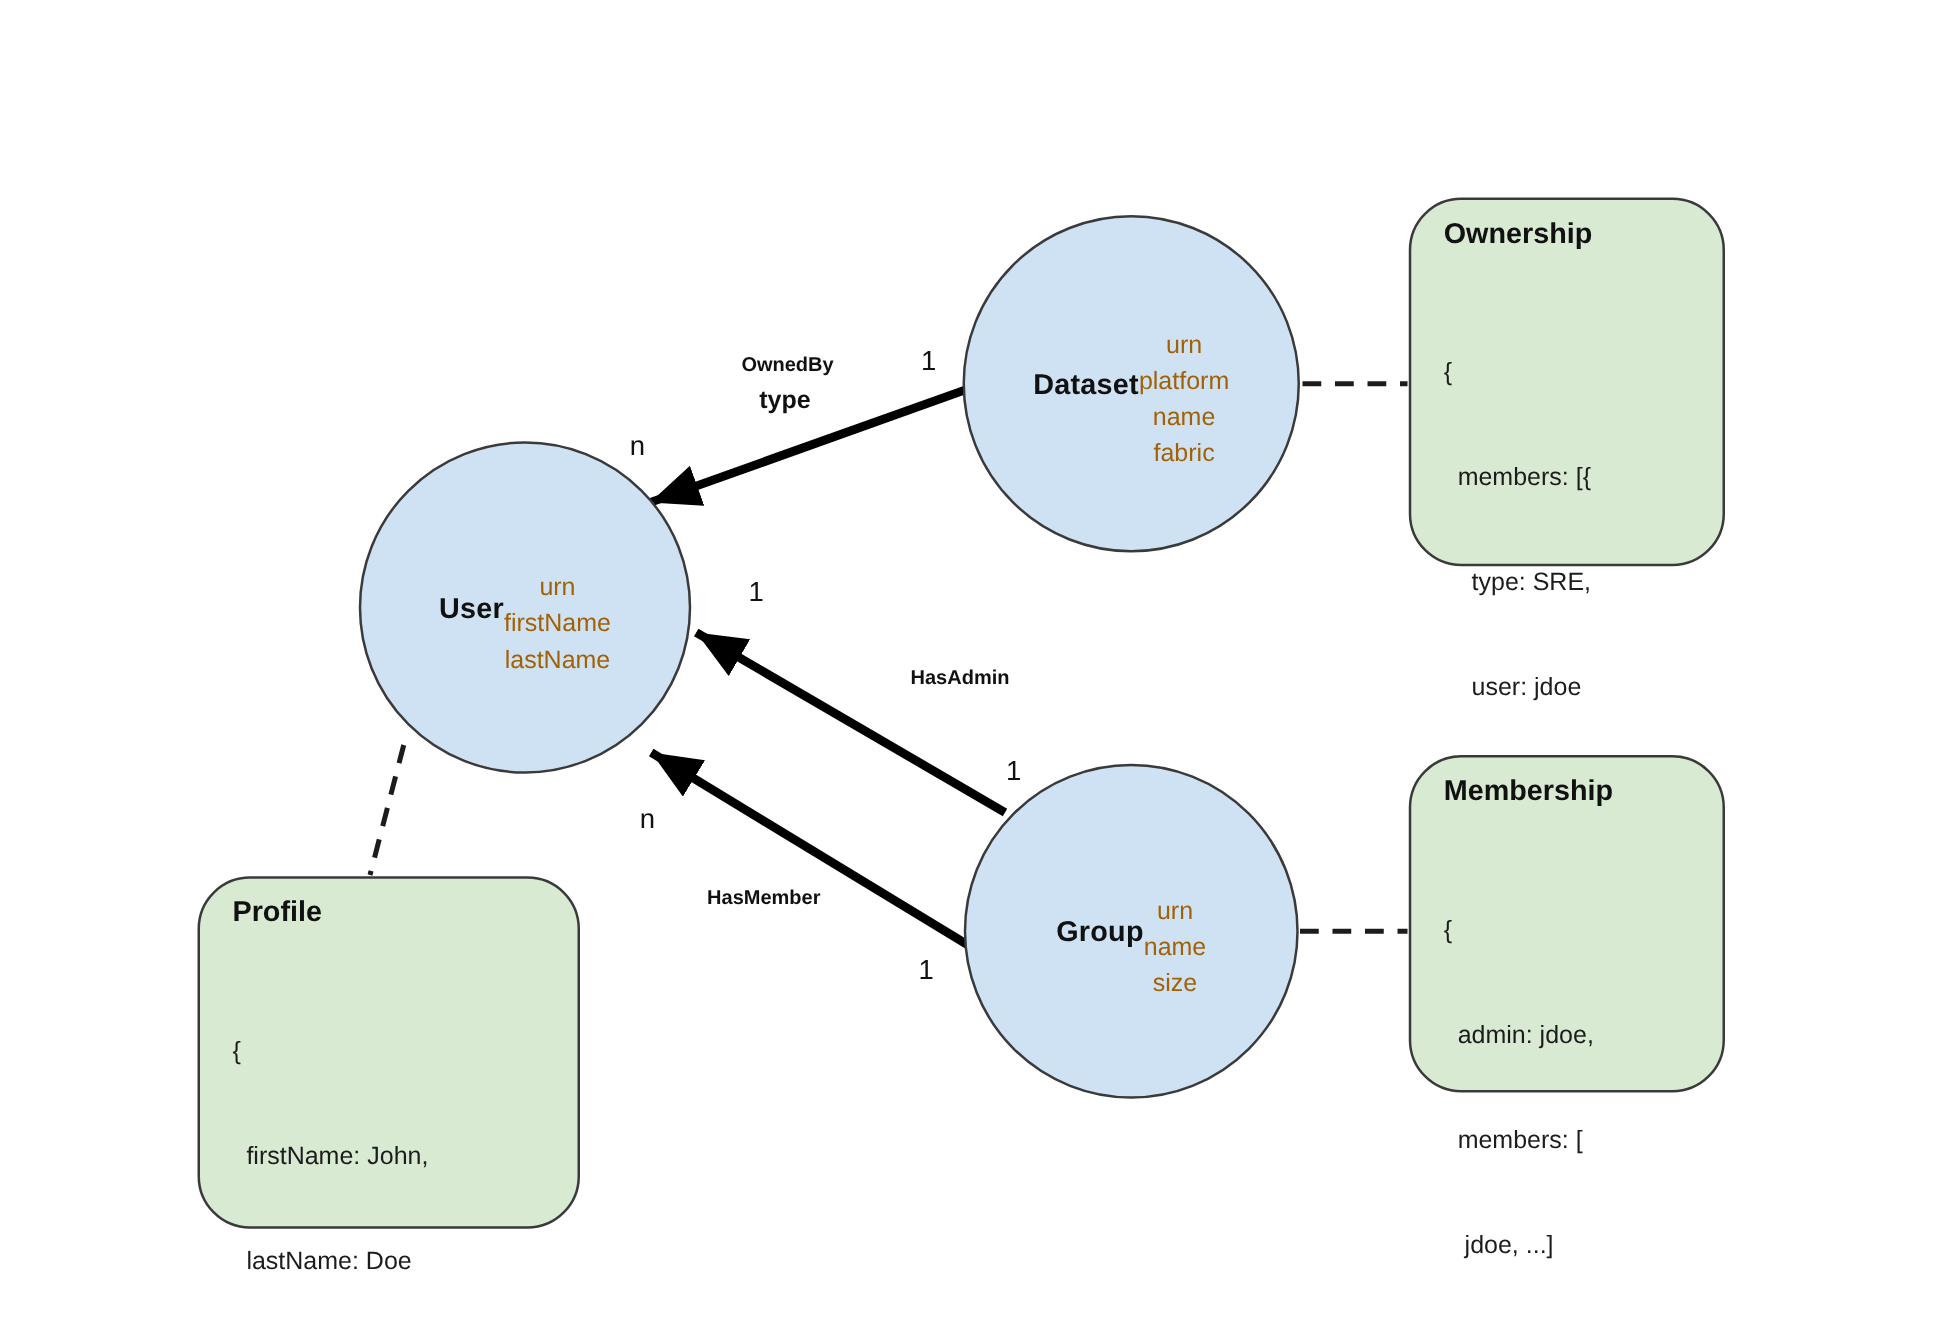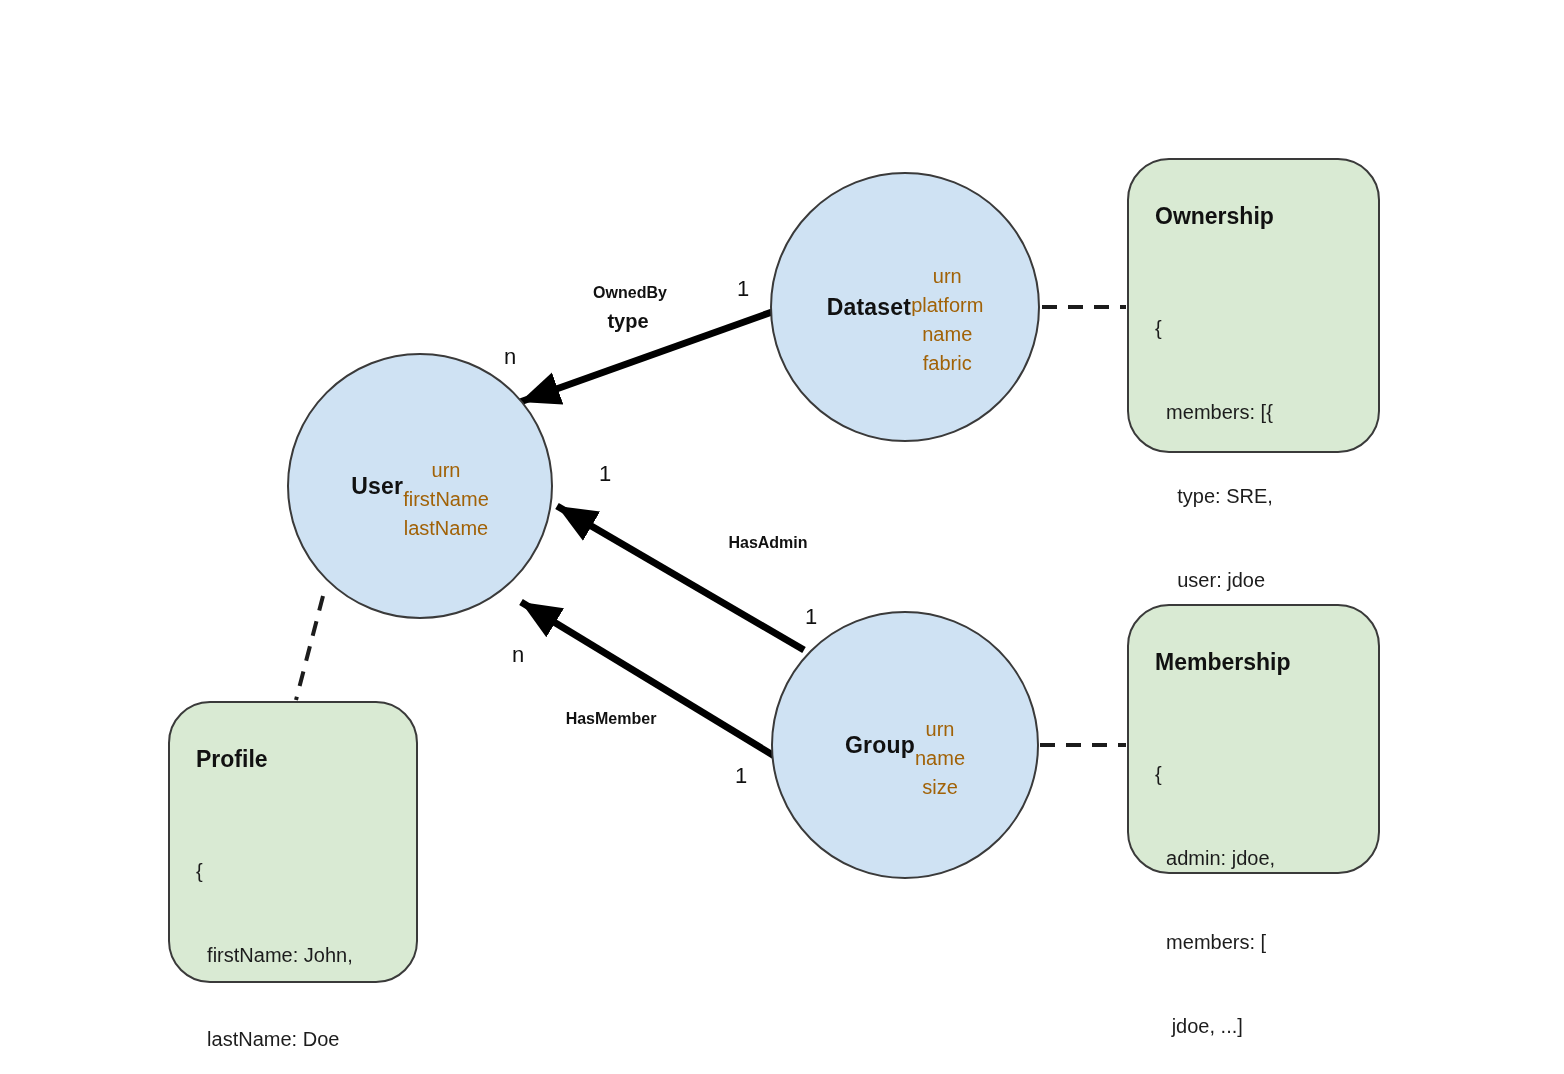--- a/index.html
+++ b/index.html
@@ -11,21 +11,21 @@
   .circle{
     position:absolute;border-radius:50%;
     background:#cfe2f3;border:2px solid #3a3a3a;
     display:flex;flex-direction:row;align-items:center;justify-content:center;
     text-align:center;box-sizing:border-box;
   }
   .node-title{font-size:23px;font-weight:700;letter-spacing:.2px;}
   .node-attrs{margin-top:26px;font-size:20px;line-height:29px;color:#a16207;}
   .aspect{
     position:absolute;background:#d9ead3;border:2.5px solid #3a3a3a;
-    border-radius:42px;box-sizing:border-box;padding:43px 26px;
+    border-radius:42px;box-sizing:border-box;padding:13px 26px;
   }
   .aspect-title{font-size:23px;font-weight:700;margin-bottom:28px;}
   .aspect-code{font-size:20px;line-height:28px;white-space:pre;color:#1c1c1c;}
   .edge-label{
     position:absolute;transform:translate(-50%,-50%);
     font-size:16px;font-weight:700;white-space:nowrap;
   }
   .edge-sublabel{
     position:absolute;transform:translate(-50%,-50%);
     font-size:20px;font-weight:700;white-space:nowrap;
@@ -100,21 +100,21 @@
   <div class="aspect-title">Membership</div>
   <div class="aspect-code">
     <div>{</div>
     <div>  admin: jdoe,</div>
     <div>  members: [</div>
     <div>   jdoe, ...]</div>
     
   </div>
 </div>
 
-<div class="aspect" style="left:168px;top:701px;width:250px;height:282px;">
+<div class="aspect" style="left:158px;top:701px;width:306px;height:282px;">
   <div class="aspect-title">Profile</div>
   <div class="aspect-code">
     <div>{</div>
     <div>  firstName: John,</div>
     <div>  lastName: Doe</div>
     
     
   </div>
 </div>
 

